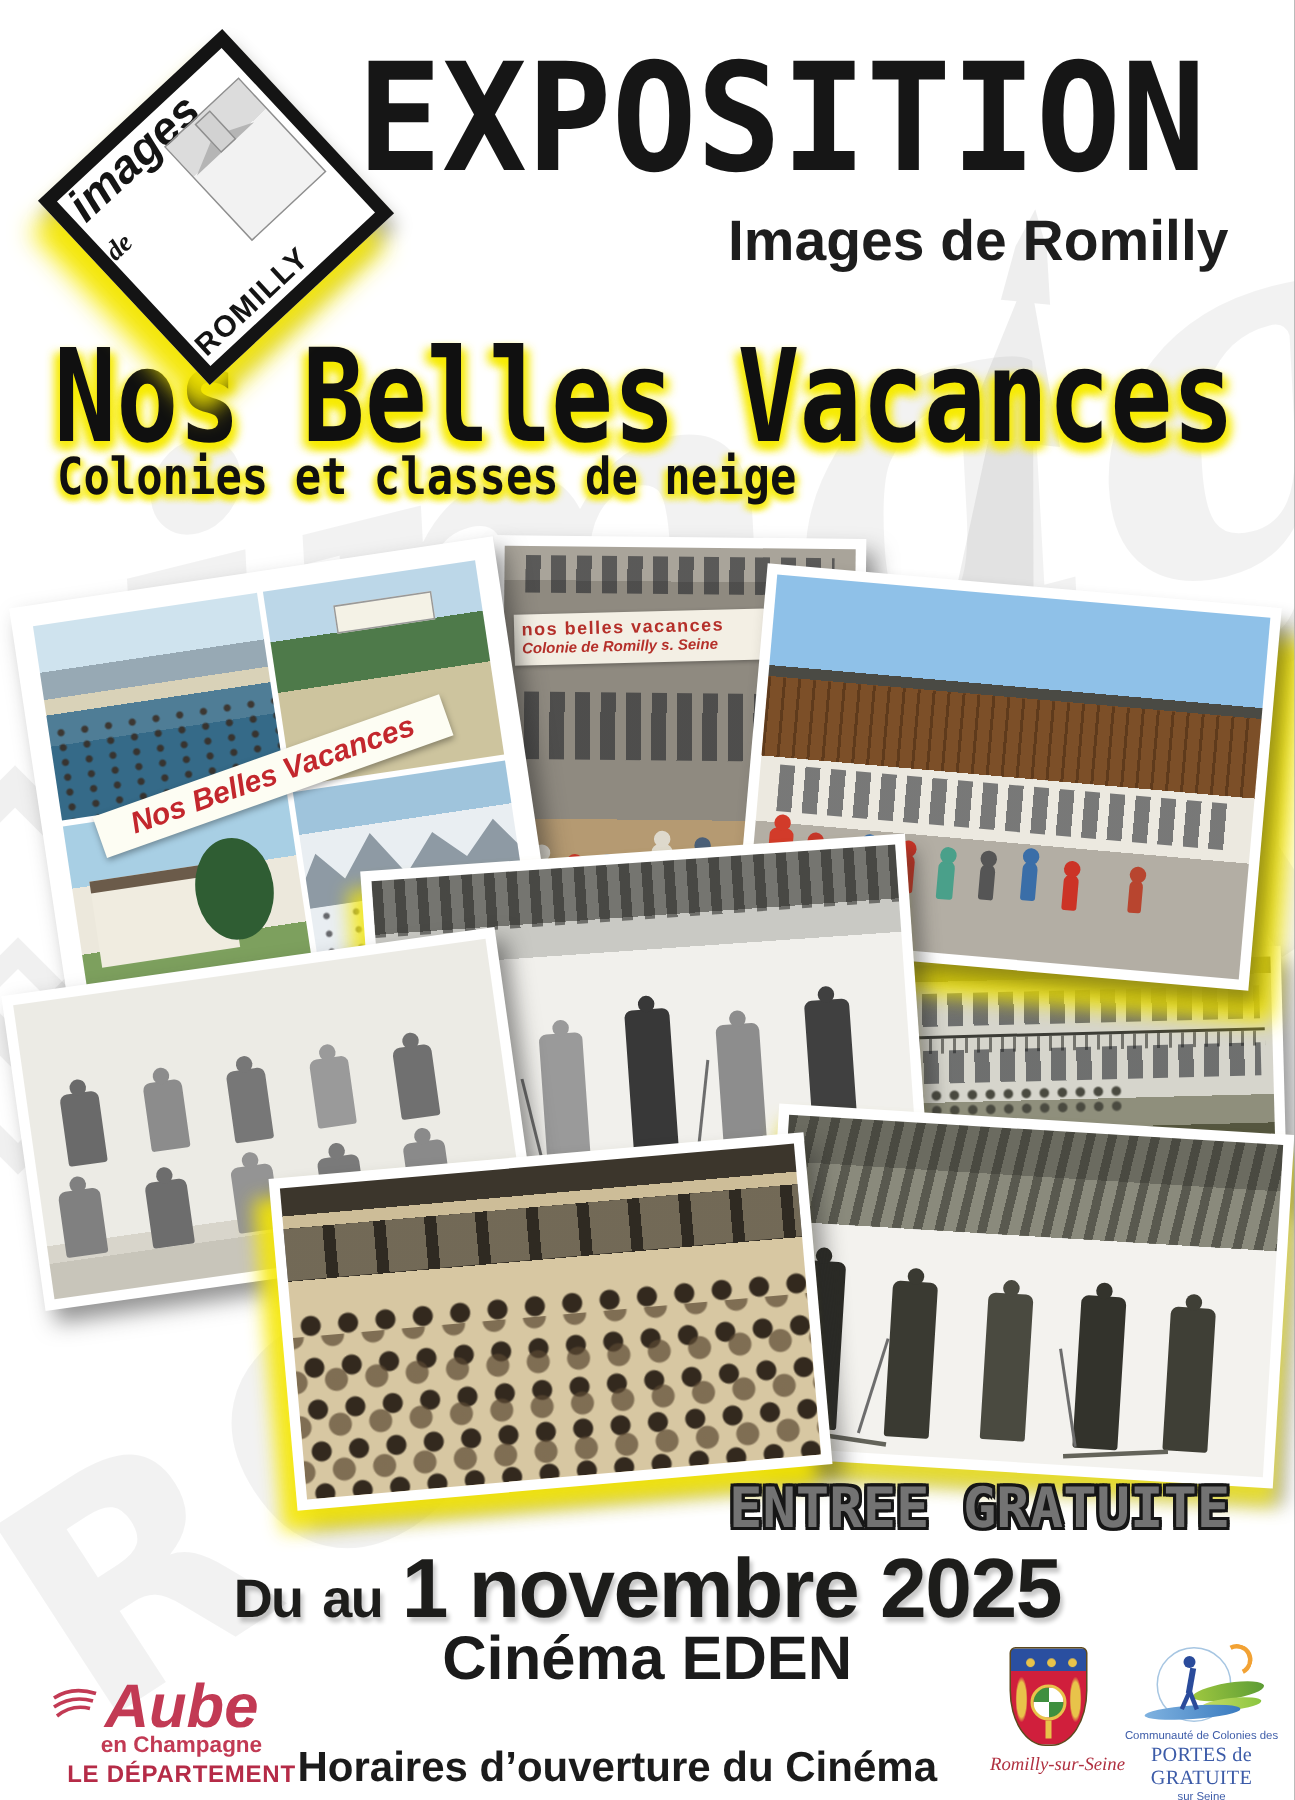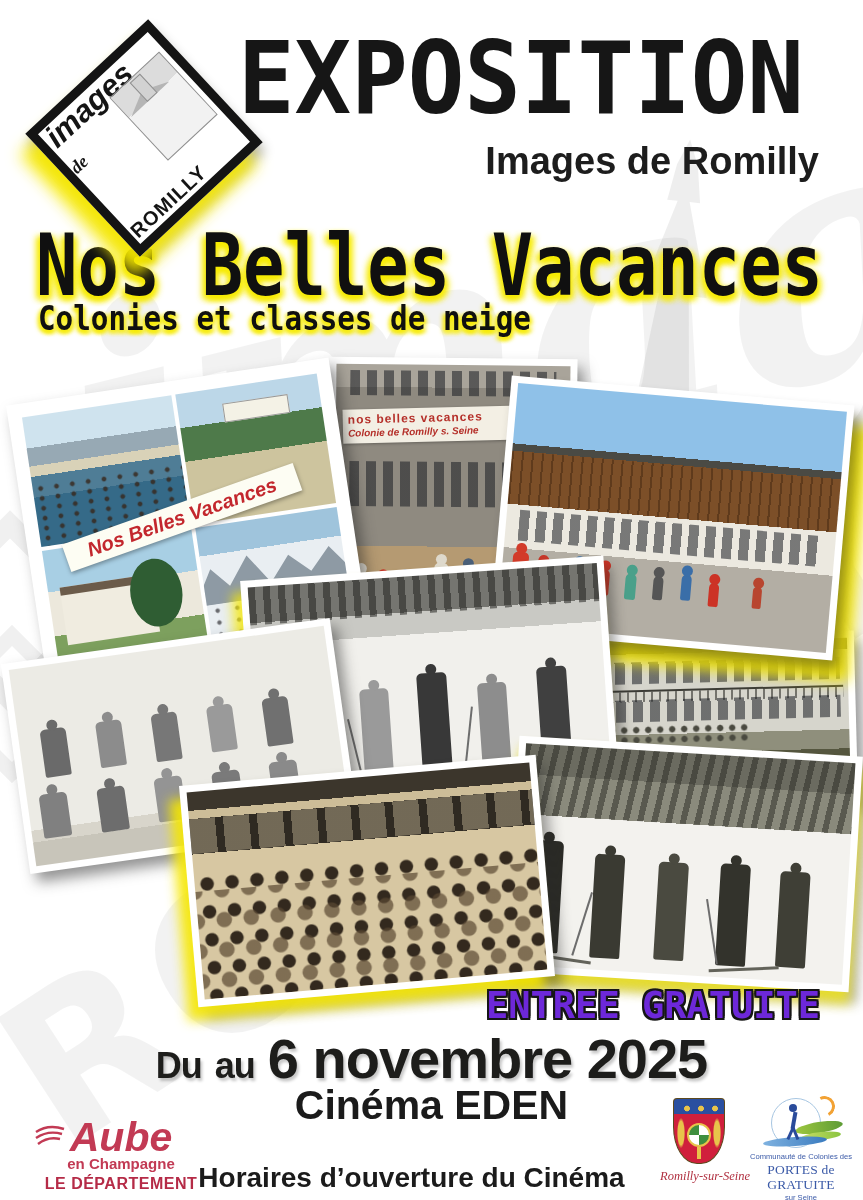--- a/index.html
+++ b/index.html
@@ -120,21 +120,21 @@
   #ph-bus{left:188px;top:770px;width:344px;height:208px;transform:rotate(-5deg);z-index:8;
           box-shadow:-11px 13px 12px rgba(246,232,0,.9),7px 11px 14px rgba(40,40,40,.45);}
   .bus-bg{background:linear-gradient(180deg,#3c362c 0 9%,#cdbd98 9% 13%,#2f2a22 13% 30%,#d7c7a2 30% 100%);}
   .bus-win{left:0;top:13%;width:100%;height:17%;
            background-image:repeating-linear-gradient(90deg,rgba(215,200,165,.4) 0 26px,rgba(0,0,0,0) 26px 34px);}
   .bus-crowd1{left:0;right:0;bottom:0;height:62%;--c:#33291e;--r:6px;--sx:25px;--sy:28px;}
   .bus-crowd2{left:0;right:0;bottom:0;height:52%;--c:rgba(90,72,50,.7);--r:7px;--sx:27px;--sy:30px;background-position:13px 15px;}
 
   
   #free-entry{position:absolute;left:486px;top:984px;z-index:9;font-family:"DejaVu Sans Mono",monospace;
-              font-weight:700;font-size:37px;color:#6d28d9;white-space:nowrap;
+              font-weight:700;font-size:37px;color:#737373;white-space:nowrap;
               text-shadow:2px 0 0 #161616,-2px 0 0 #161616,0 2px 0 #161616,0 -2px 0 #161616,
                           2px 2px 0 #161616,-2px 2px 0 #161616,2px -2px 0 #161616,-2px -2px 0 #161616;}
   #date-line{position:absolute;left:0;right:0;top:1026px;z-index:9;display:flex;justify-content:center;
              align-items:baseline;gap:13px;font-weight:700;color:#1d1d1b;letter-spacing:-1px;
              text-shadow:2px 3px 3px rgba(0,0,0,.22);white-space:nowrap;}
   .d-small{font-size:36px;text-align:right;}
   .d-big{font-size:56px;}
   #venue{position:absolute;left:0;right:0;top:1082px;z-index:9;text-align:center;font-size:41px;font-weight:700;}
   #gallery{position:absolute;left:0;right:40px;top:1122px;z-index:9;text-align:center;font-size:37px;font-weight:700;}
   #hours{position:absolute;left:0;right:40px;top:1162px;z-index:9;text-align:center;font-size:28px;font-weight:700;}
@@ -327,21 +327,21 @@
       <div class="crowd bus-crowd1"></div>
       <div class="crowd bus-crowd2"></div>
     </div>
   </div>
 
   <div id="free-entry">ENTREE GRATUITE</div>
 
   <div id="date-line">
     <span class="d-small">Du</span>
     <span class="d-small">au</span>
-    <span class="d-big">6 novembre 2025</span>
+    <span class="d-big">1 novembre 2025</span>
   </div>
 
   <div id="venue">Cinéma EDEN</div>
   <div id="aube">
     <div class="aube-name">
       <svg class="aube-waves" width="34" height="26" viewBox="0 0 34 26">
         <path d="M2 8 Q14 0 30 5" stroke="#c23a54" stroke-width="2.4" fill="none"></path>
         <path d="M2 14 Q14 6 28 10" stroke="#c23a54" stroke-width="2.4" fill="none"></path>
         <path d="M4 20 Q14 12 26 15" stroke="#c23a54" stroke-width="2.4" fill="none"></path>
       </svg>

